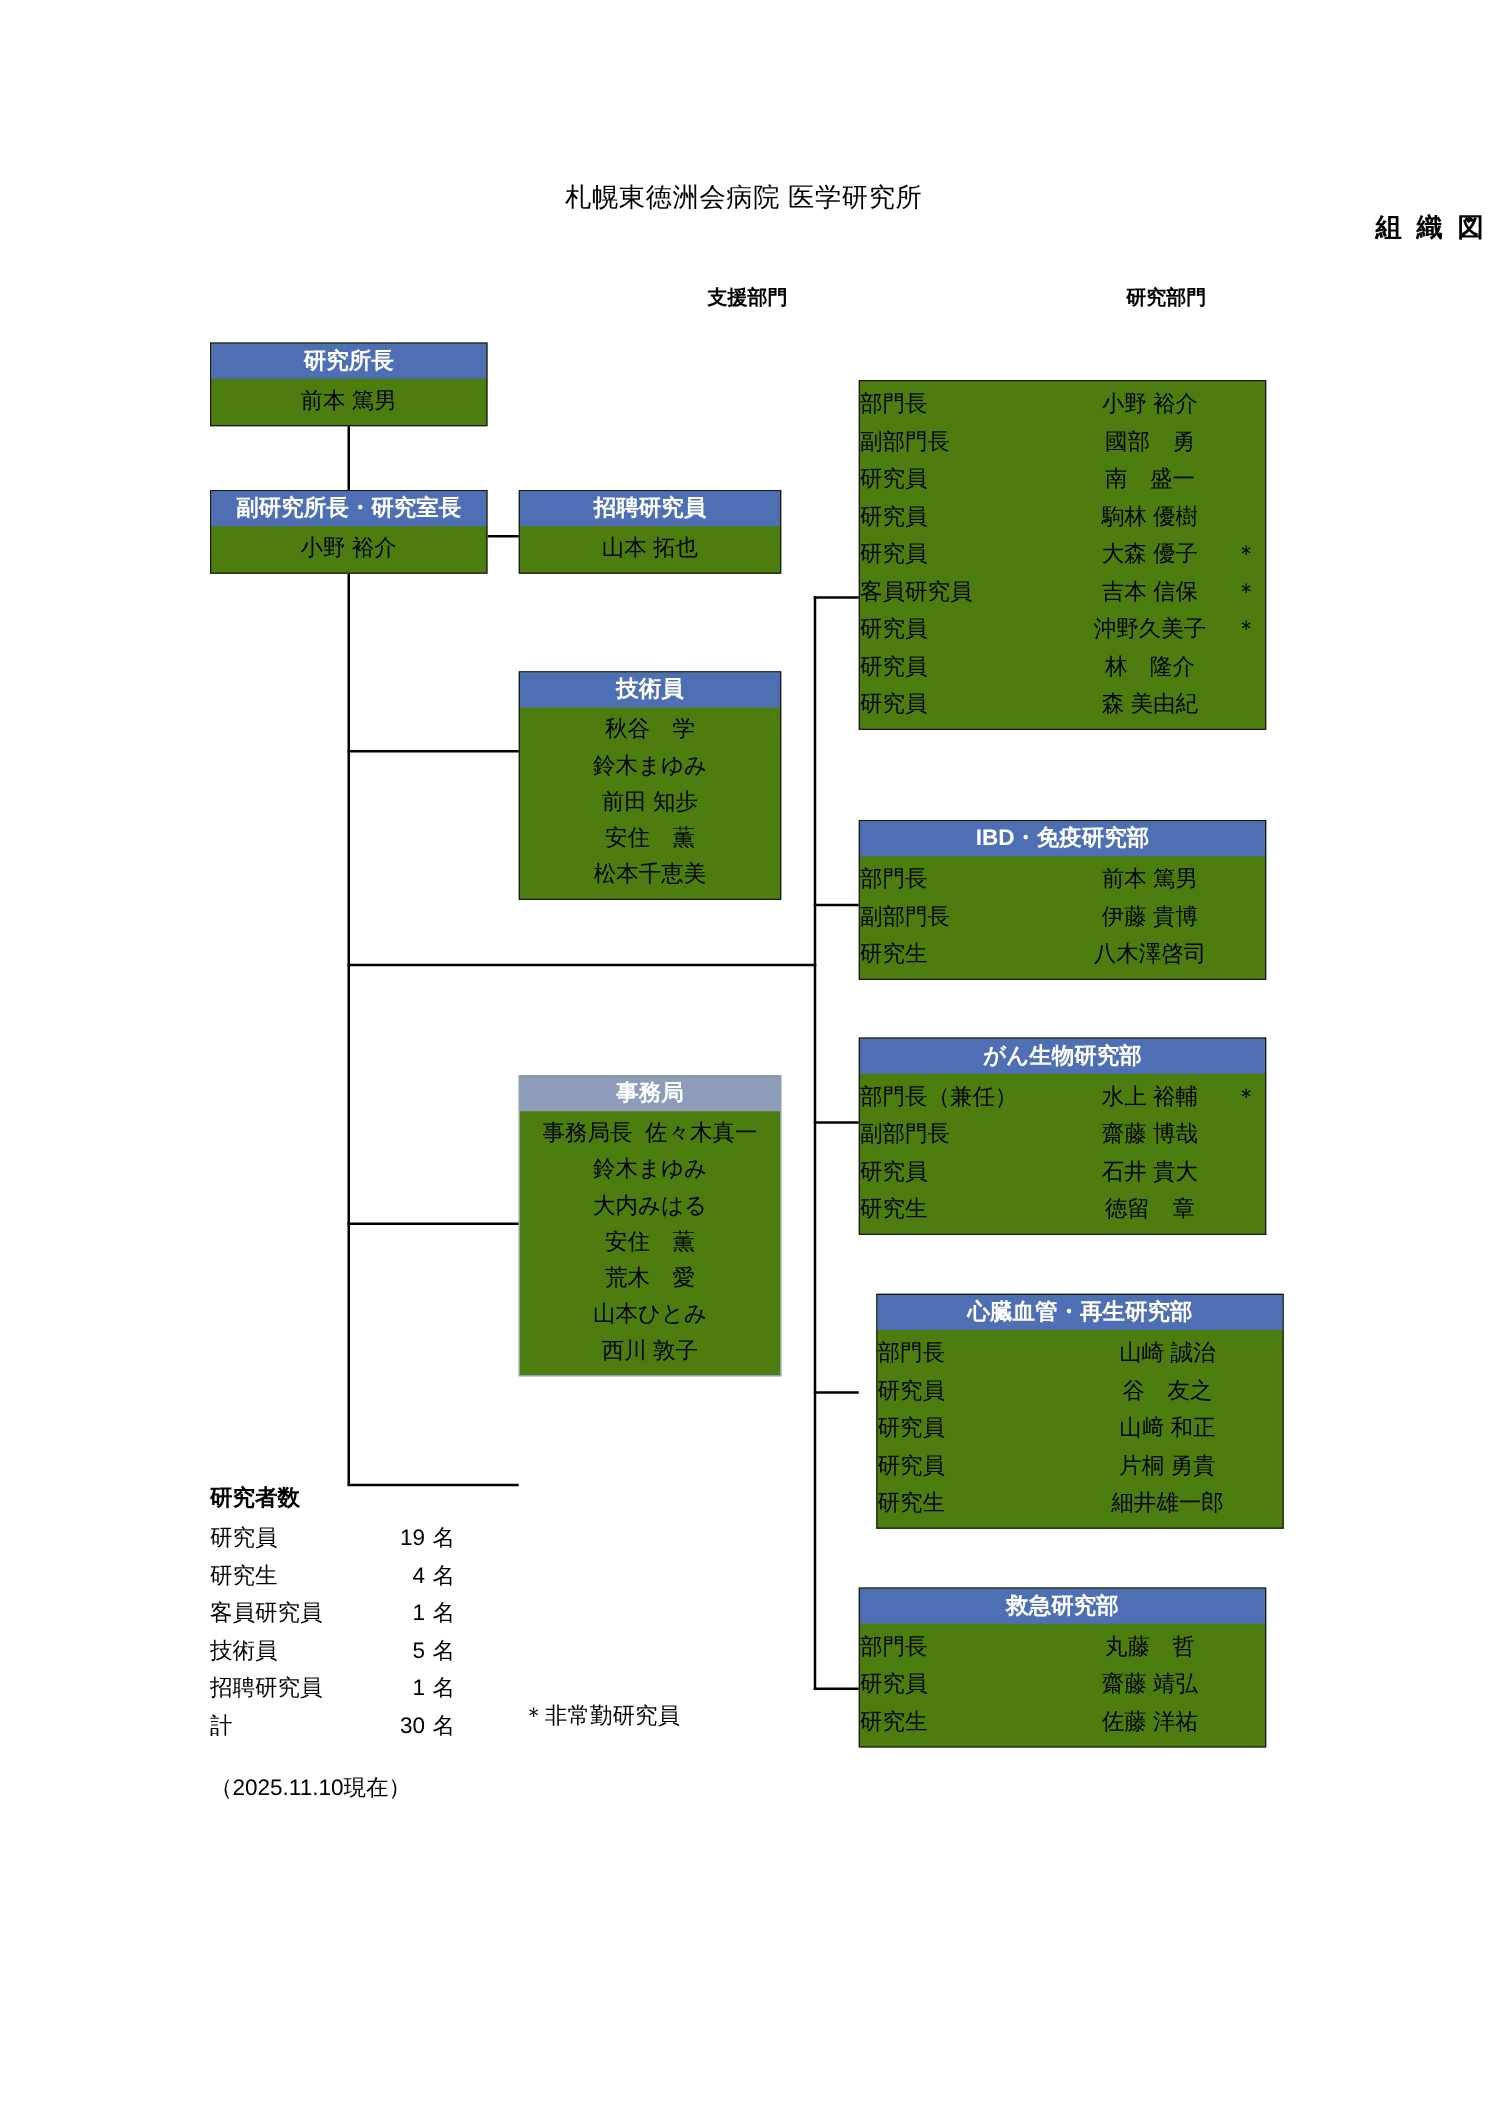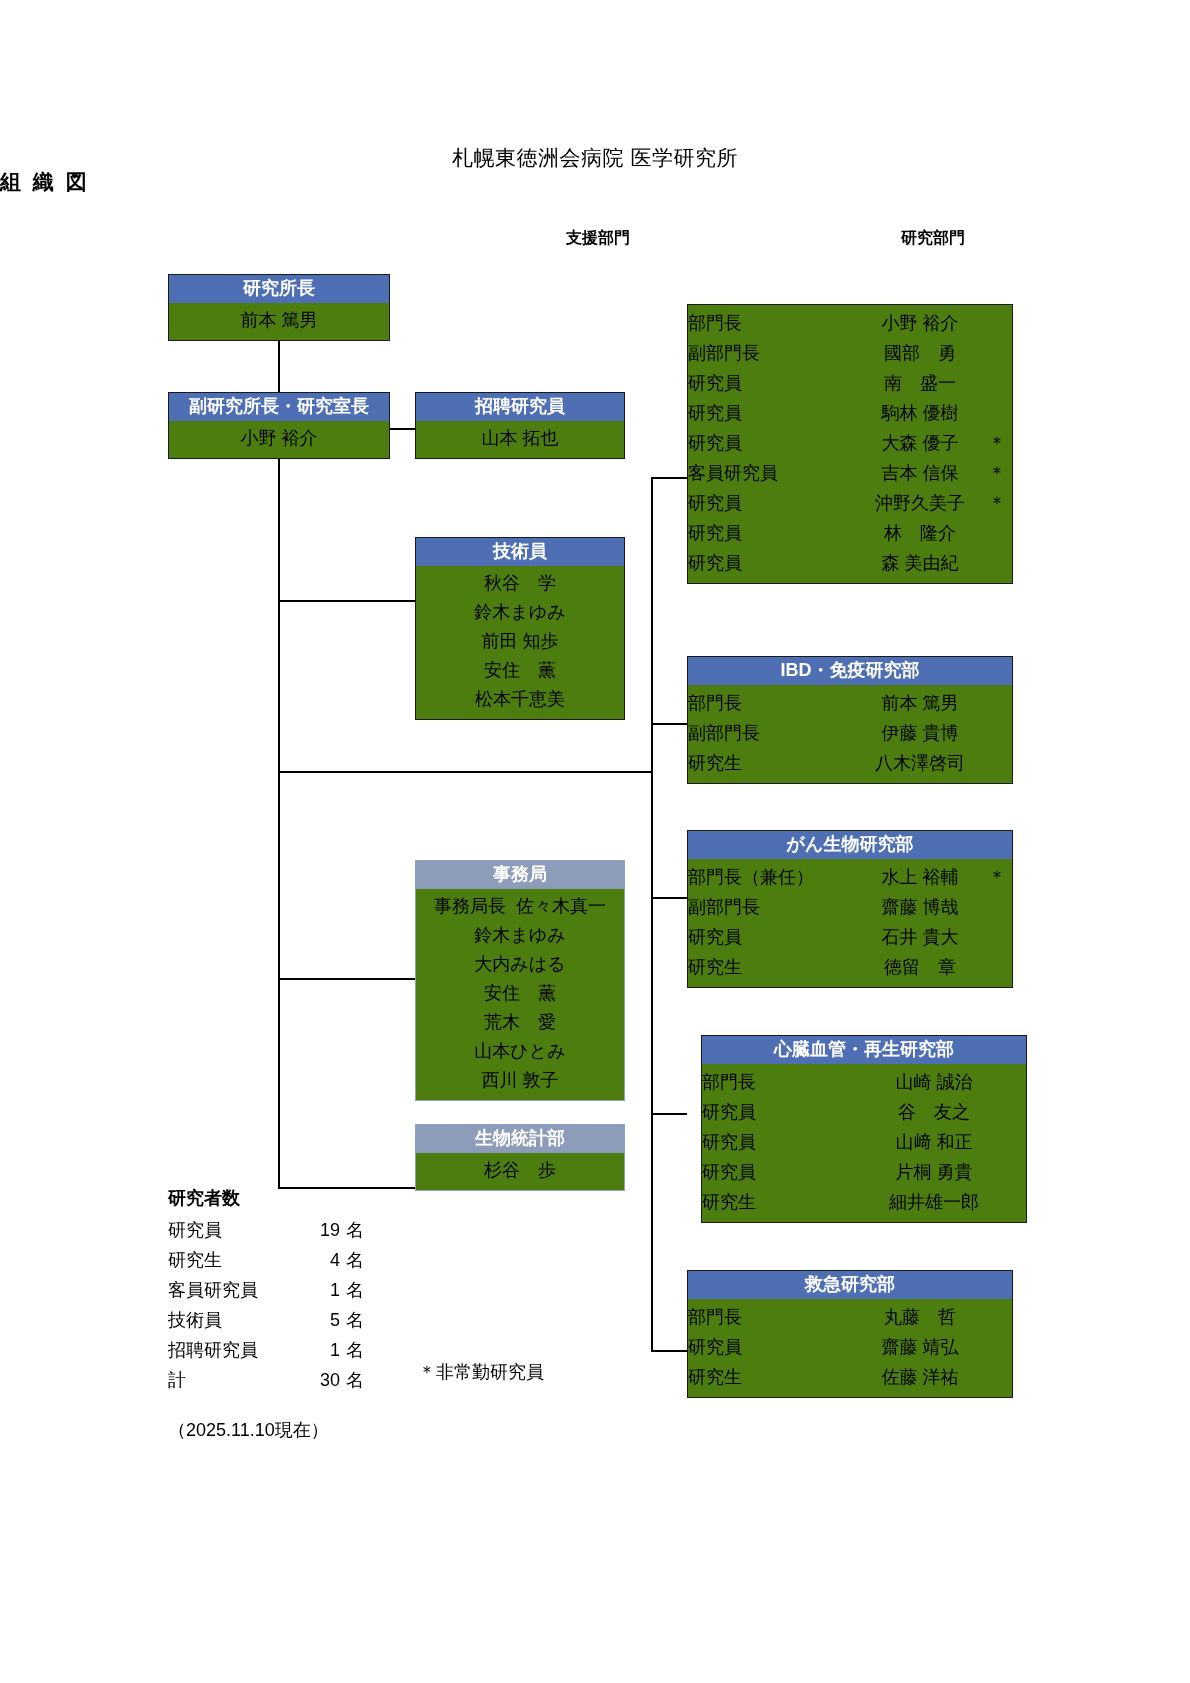--- a/index.html
+++ b/index.html
@@ -34,21 +34,21 @@
     position: absolute;
     left: 0; right: 0;
     top: 135px;
     text-align: center;
     font-size: 18px;
   }
   .title-org {
     position: absolute;
     left: 0; right: 0;
     top: 168px;
-    text-align: left;
+    text-align: right;
     font-size: 21px;
     font-weight: bold;
     letter-spacing: 3px;
   }
 
   
   .col-head {
     position: absolute;
     font-size: 16px;
     font-weight: bold;
@@ -239,26 +239,20 @@
       <div class="brow lead">事務局長  佐々木真一</div>
       <div class="brow">鈴木まゆみ</div>
       <div class="brow">大内みはる</div>
       <div class="brow">安住　薫</div>
       <div class="brow">荒木　愛</div>
       <div class="brow">山本ひとみ</div>
       <div class="brow">西川 敦子</div>
     </div>
   </div>
 
-  <div class="box grey" style="left:415px; top:1124px; width:210px;">
-    <div class="bhead">生物統計部</div>
-    <div class="bbody">
-      <div class="brow">杉谷　歩</div>
-    </div>
-  </div>
 
   <div class="box" style="left:687px; top:304px; width:326px;">
     <div class="bbody">
       <div class="drow">
         <span class="role">部門長</span>
         <span class="name">小野 裕介</span>
         <span class="star"></span>
       </div>
       <div class="drow">
         <span class="role">副部門長</span>

